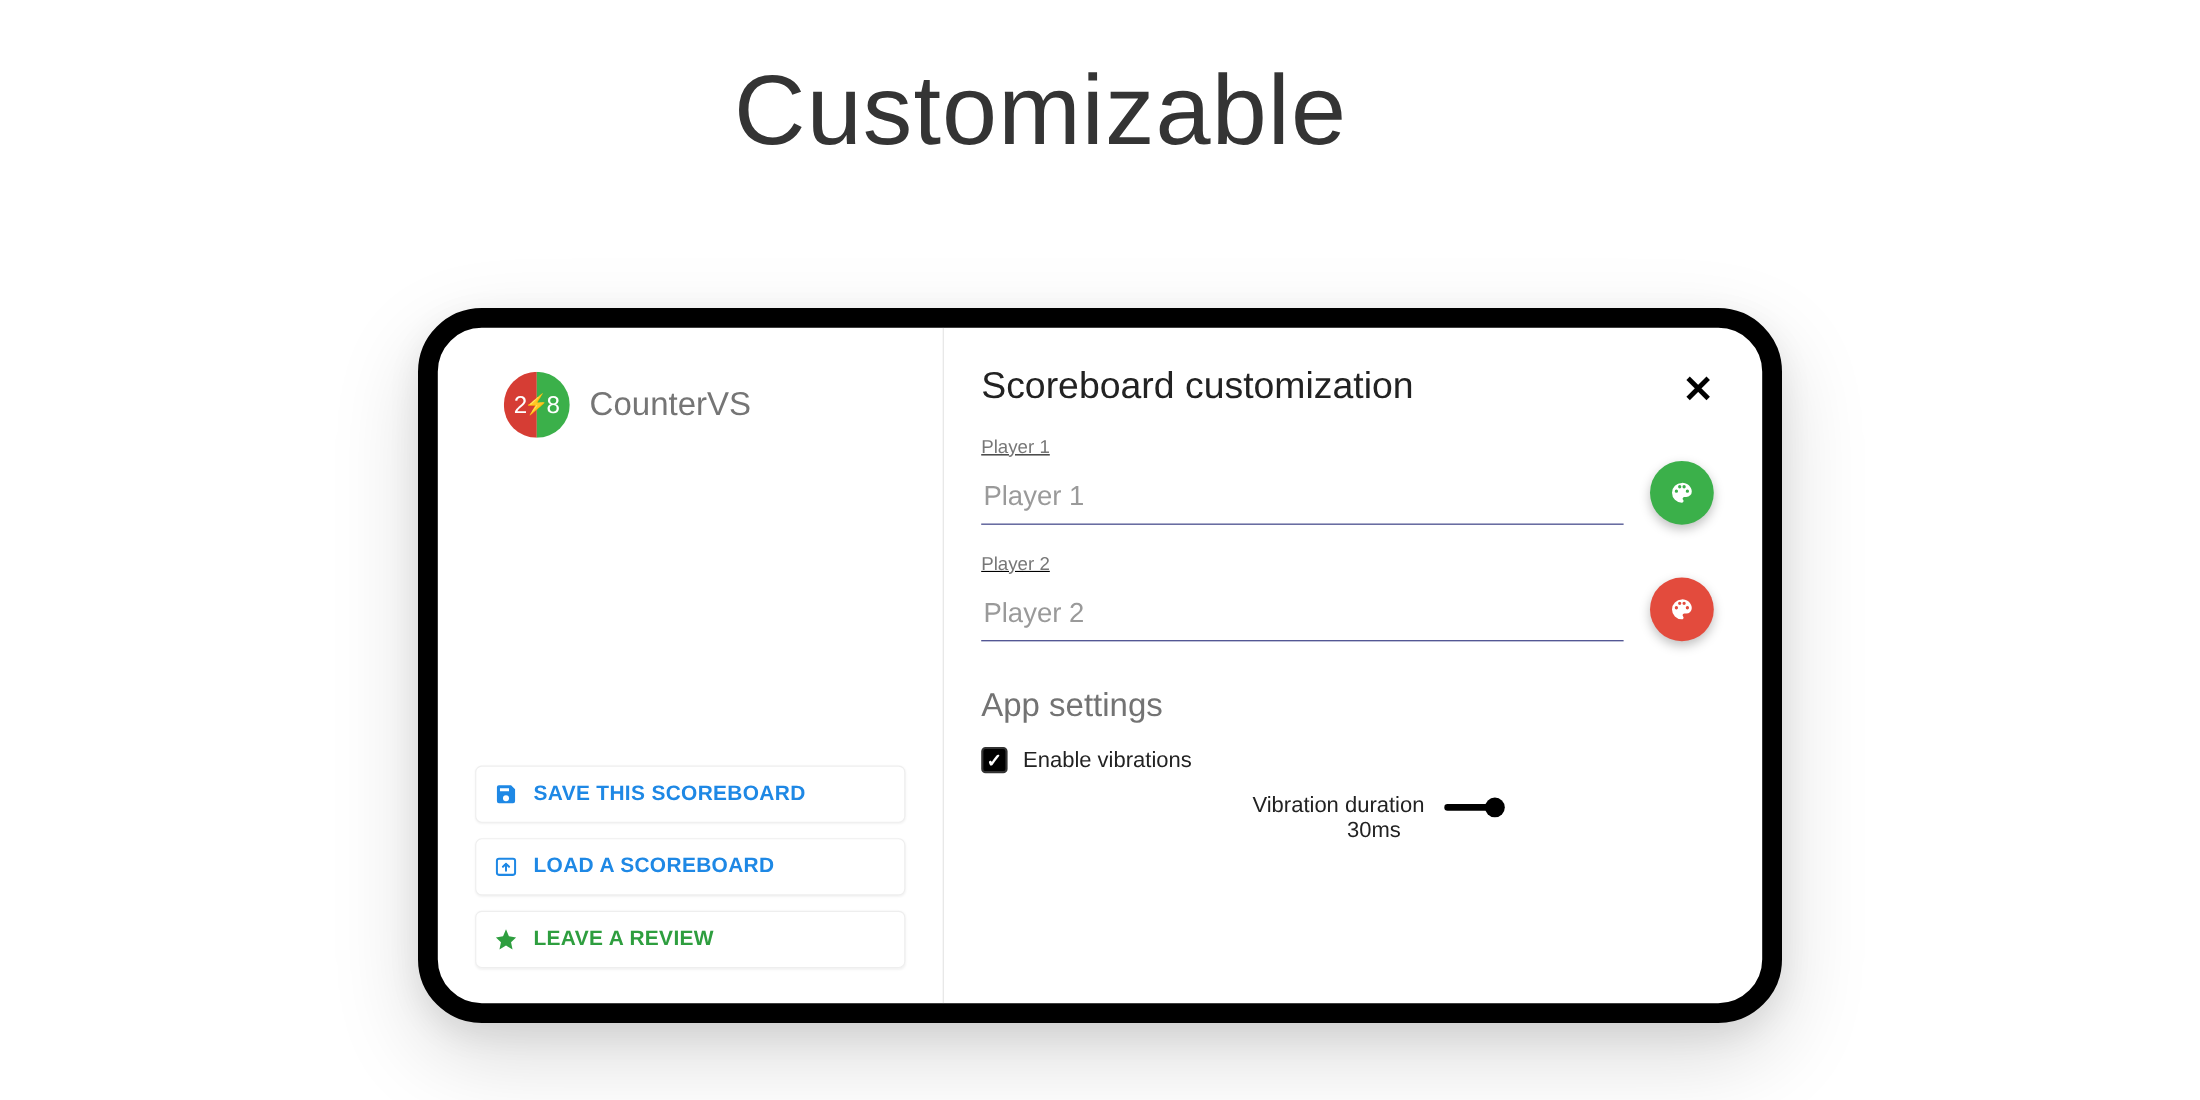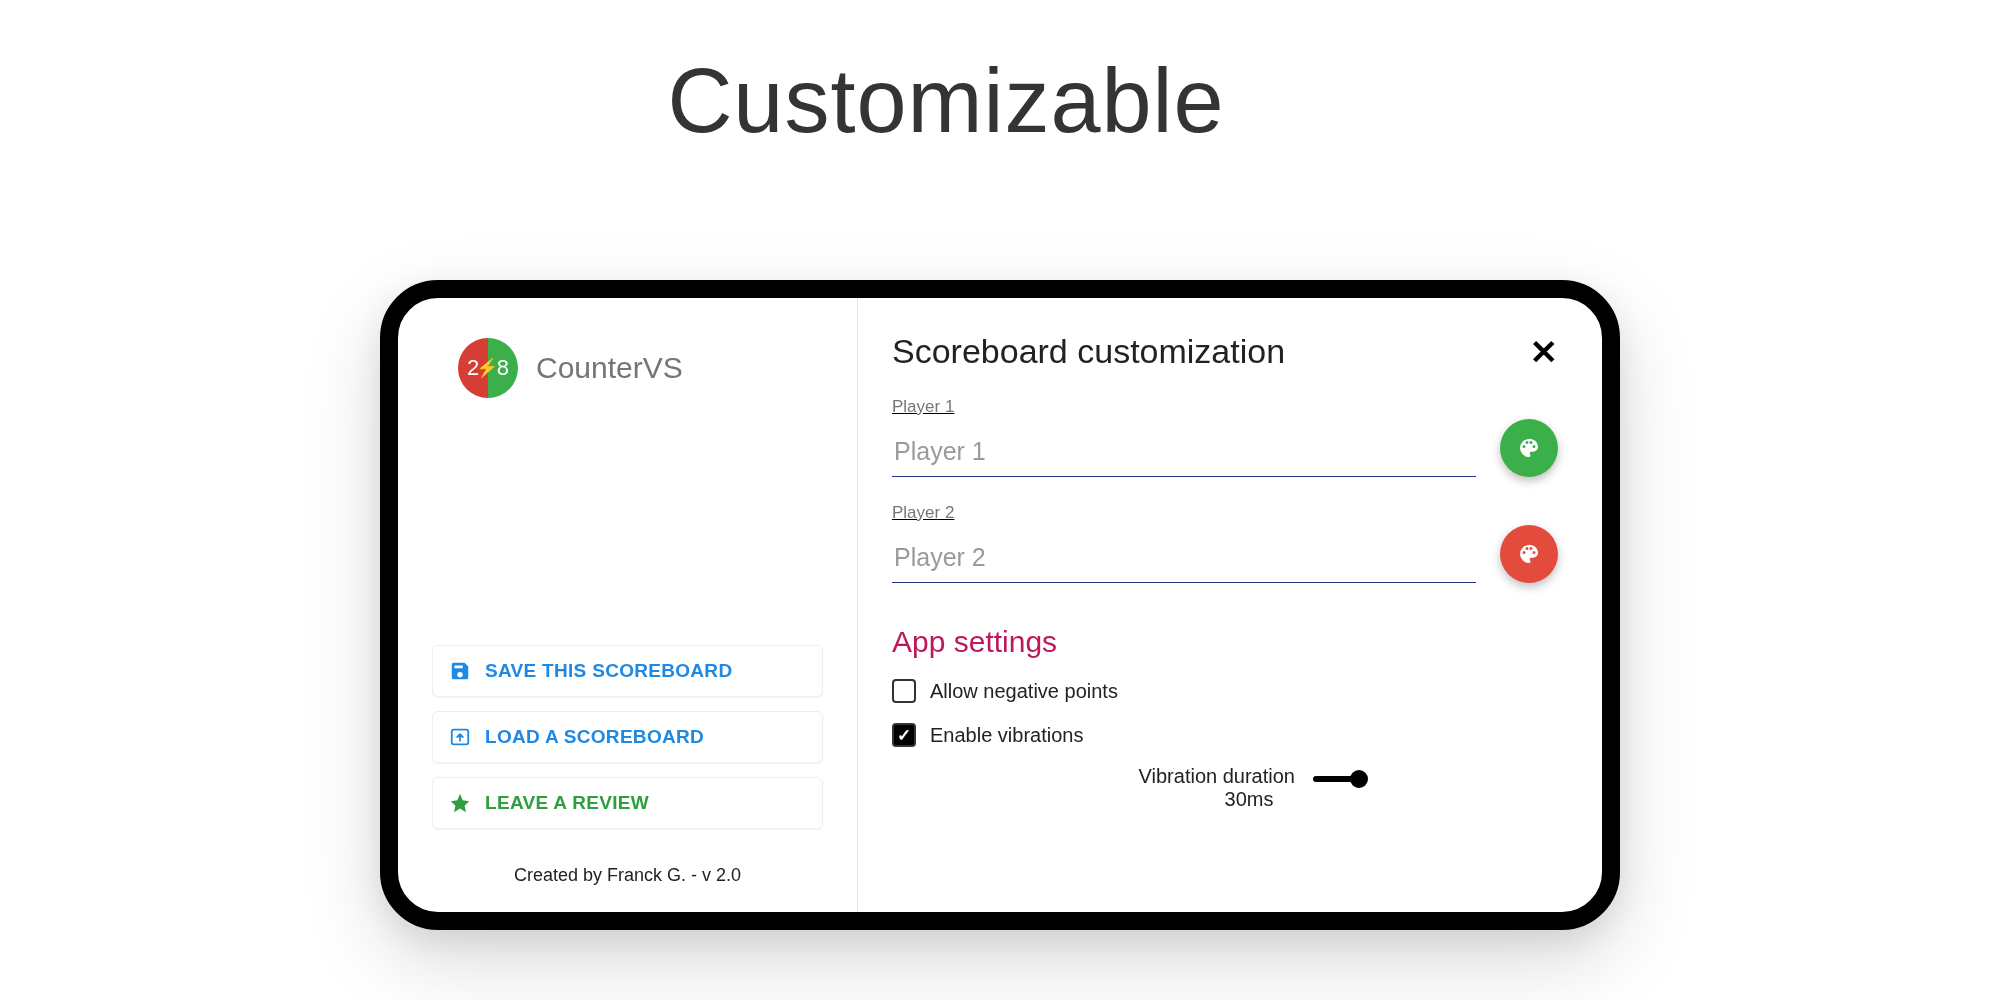--- a/index.html
+++ b/index.html
@@ -34,38 +34,38 @@
     background:#fff; border:1px solid #eee; border-radius:6px;
     padding:14px 16px; font-size:19px; font-weight:600; letter-spacing:.3px;
     box-shadow: 0 1px 2px rgba(0,0,0,0.05);
     cursor:pointer;
   }
   .action-btn.blue { color:#1e88e5; }
   .action-btn.green { color:#2e9e3f; }
   .action-btn .ic { width:22px; height:22px; display:inline-flex; align-items:center; justify-content:center; }
   .credit { text-align:center; font-size:18px; color:#222; margin-top:24px; margin-bottom:6px; }
   .main { flex:1; padding: 34px 44px 0 34px; position:relative; overflow:hidden; }
-  .main-header { display:flex; align-items:center; justify-content:space-between; }
+  .main-header { display:flex; align-items:flex-end; justify-content:space-between; }
   .main-title { font-size:34px; color:#222; font-weight:400; }
   .close-x { font-size:34px; font-weight:700; cursor:pointer; line-height:1; }
   .field-block { margin-top: 26px; display:flex; align-items:flex-end; gap:24px;text-decoration:underline; }
   .field { flex:1; }
   .field-label { font-size:17px; color:#777; margin-bottom:14px; display:block; }
   .text-input {
     width:100%; border:none; border-bottom:1px solid #2a2f7a;
     font-size:25px; color:#222; padding:6px 2px 10px; outline:none; background:transparent;
   }
   .text-input::placeholder { color:#9a9a9a; }
   .fab {
     width:58px; height:58px; border-radius:50%; display:flex; align-items:center; justify-content:center;
     box-shadow:0 4px 10px rgba(0,0,0,0.25); cursor:pointer; flex-shrink:0;
   }
   .fab.green { background:#3bb04a; }
   .fab.red { background:#e34b3d; }
-  .section-title { font-size:30px; color:#be185d; font-weight:400; margin-top:42px; }
+  .section-title { font-size:30px; color:#737373; font-weight:400; margin-top:42px; }
   .check-row { display:flex; align-items:center; gap:14px; margin-top:20px; font-size:20px; color:#222; }
   .chk { width:24px; height:24px; border:2px solid #333; border-radius:4px; display:inline-flex; align-items:center; justify-content:center; cursor:pointer; }
   .chk.checked { background:#000; color:#fff; }
   .chk.checked::after { content:"✓"; font-size:17px; font-weight:700; }
   .slider-row { display:flex; align-items:center; justify-content:space-between; margin-top:18px; padding-left:48px;flex-direction:column; }
   .slider-label { font-size:20px; color:#222; }
   .slider-val { font-size:20px; color:#222; }
   .slider-track { position:relative; width:46px; height:6px; background:#000; border-radius:3px; margin-left:14px; display:inline-block; vertical-align:middle; }
   .slider-thumb { position:absolute; right:-9px; top:50%; transform:translateY(-50%); width:18px; height:18px; background:#000; border-radius:50%; }
   svg { display:block; }
@@ -114,21 +114,20 @@
           <div class="action-btn green">
             <span class="ic">
               <svg viewBox="0 0 24 24" width="22" height="22" fill="#2e9e3f">
                   <path d="M12 2l2.9 6.9L22 10l-5 4.9 1.5 7.1L12 18l-6.5 4 1.5-7.1L2 10l7.1-1.1z"></path>
                 </svg>
             </span>
             <span>LEAVE A REVIEW</span>
           </div>
         </div>
 
-        <div class="credit">Created by Franck G. - v 2.0</div>
       </div>
 
       <div class="main">
         <div class="main-header">
           <div class="main-title">Scoreboard customization</div>
           <div class="close-x">✕</div>
         </div>
 
         <div class="field-block">
           <div class="field">
@@ -154,24 +153,20 @@
               <svg viewBox="0 0 24 24" width="24" height="24" fill="#fff">
                   <path d="M12 3a9 9 0 0 0 0 18c1 0 1.5-.8 1.5-1.5 0-.4-.2-.8-.4-1.1-.3-.3-.4-.7-.4-1.1 0-.8.7-1.5 1.5-1.5H16a5 5 0 0 0 5-5c0-4.4-4-8-9-8zM7 12a1.5 1.5 0 1 1 0-3 1.5 1.5 0 0 1 0 3zm3-4a1.5 1.5 0 1 1 0-3 1.5 1.5 0 0 1 0 3zm4 0a1.5 1.5 0 1 1 0-3 1.5 1.5 0 0 1 0 3zm3 4a1.5 1.5 0 1 1 0-3 1.5 1.5 0 0 1 0 3z"></path>
                 </svg>
             </span>
           </div>
         </div>
 
         <div class="section-title">App settings</div>
 
         <div class="check-row">
-          <span class="chk"></span>
-          <span>Allow negative points</span>
-        </div>
-        <div class="check-row">
           <span class="chk checked"></span>
           <span>Enable vibrations</span>
         </div>
 
         <div class="slider-row">
           <div>
             <span class="slider-label">Vibration duration</span>
             <span class="slider-track"><span class="slider-thumb"></span></span>
           </div>
           <span class="slider-val">30ms</span>

